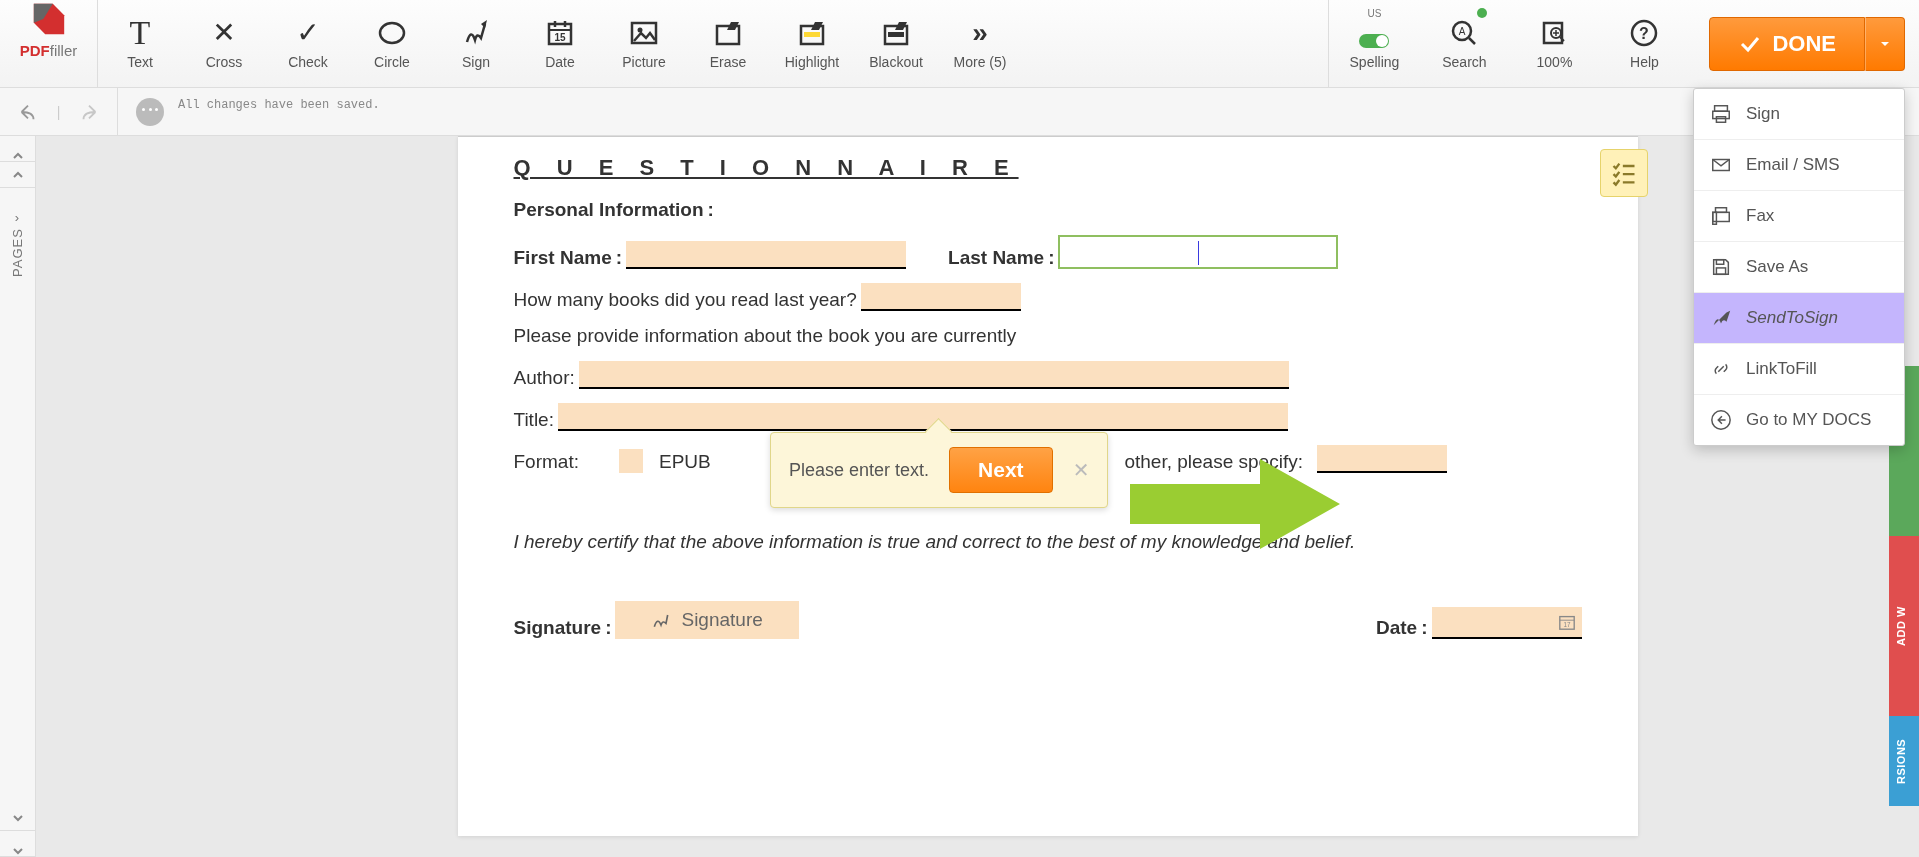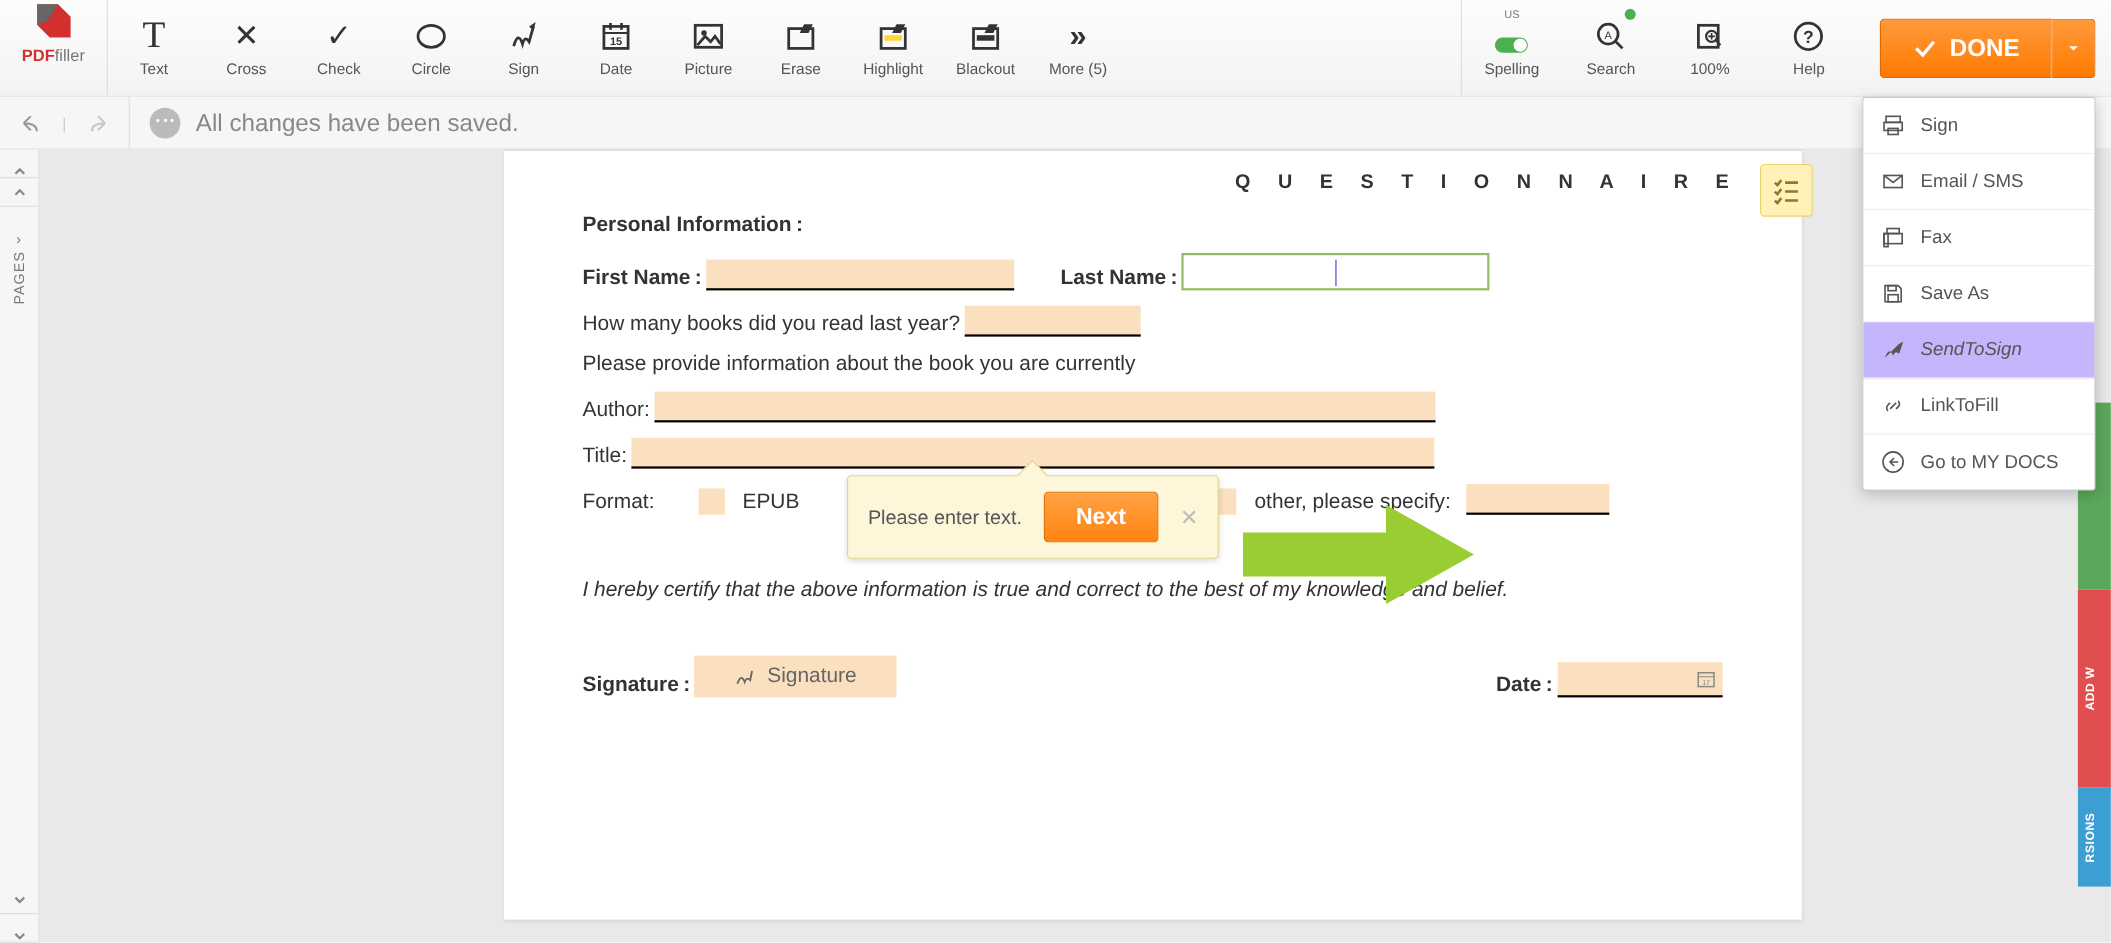--- a/index.html
+++ b/index.html
@@ -29,41 +29,41 @@
   .done-btn { display: flex; align-items: stretch; height: 54px; }
   .done-main { background: linear-gradient(#ff9a3c, #ff7a00); color: #fff; font-weight: bold; font-size: 22px; display: flex; align-items: center; gap: 10px; padding: 0 28px; border-radius: 4px 0 0 4px; border: 1px solid #e06800; cursor: pointer; }
   .done-main svg { width: 24px; height: 24px; }
   .done-drop { background: linear-gradient(#ff9a3c, #ff7a00); border: 1px solid #e06800; border-left: 1px solid rgba(255,255,255,0.3); width: 40px; display: flex; align-items: center; justify-content: center; border-radius: 0 4px 4px 0; cursor: pointer; }
   .done-drop svg { width: 12px; height: 12px; fill: #fff; }
 
   
   .statusbar { height: 48px; display: flex; align-items: center; border-bottom: 1px solid #ddd; background: #f6f6f6; }
   .navgroup { width: 118px; display: flex; align-items: center; justify-content: center; gap: 18px; border-right: 1px solid #ddd; height: 100%; }
   .navgroup svg { width: 22px; height: 22px; stroke: #999; fill: none; stroke-width: 2; }
-  .statusmsg { display: flex; align-items: center; gap: 14px; padding-left: 18px; color: #888; font-size: 22px; }
+  .statusmsg { display: flex; gap: 14px; padding-left: 18px; color: #888; font-size: 12px; font-family: Liberation Mono, monospace; }
   .statusmsg .bubble { width: 28px; height: 28px; background: #bbb; border-radius: 50%; position: relative; }
   .statusmsg .bubble::after { content: ''; position: absolute; bottom: -4px; left: 6px; width: 0; height: 0; border: 5px solid transparent; border-top-color: #bbb; }
   .statusmsg .bubble .dots { position: absolute; top: 10px; left: 6px; width: 16px; display: flex; justify-content: space-between; }
   .statusmsg .bubble .dots span { width: 3px; height: 3px; background: #fff; border-radius: 50%; }
 
   
   .main { position: relative; height: calc(100vh - 136px); background: #e9e9e9; display: flex; }
   .left-rail { width: 36px; background: #f6f6f6; border-right: 1px solid #ddd; display: flex; flex-direction: column; align-items: center; }
   .left-rail .chev { height: 26px; display: flex; align-items: center; justify-content: center; width: 100%; border-bottom: 1px solid #ddd; cursor: pointer; }
   .left-rail .chev.double svg:first-child { margin-bottom: -14px; }
   .left-rail .chev svg { width: 12px; height: 12px; stroke: #888; fill: none; stroke-width: 2; }
   .left-rail .pages-label { transform: rotate(-90deg); color: #777; font-size: 13px; letter-spacing: 1px; margin-top: 50px; margin-bottom: 50px; white-space: nowrap; }
   .left-rail .pages-label .chevr { display: inline-block; transform: rotate(90deg); margin-left: 4px; }
   .left-rail .bottom-chev { margin-top: auto; }
 
   .canvas-wrap { flex: 1; position: relative; overflow: hidden; padding: 0 0 0 140px; }
   .page { background: #fff; width: 1180px; min-height: 700px; padding: 18px 56px 40px 56px; position: relative; box-shadow: 0 1px 4px rgba(0,0,0,0.1); border-top:1px solid #ccc; margin-left:auto; margin-right:auto;}
 
-  .page h1 { text-align: right; font-size: 18px; letter-spacing: 10px; font-weight: bold; margin-bottom: 18px; }
-  .page .line { font-size: 19px; margin: 14px 16px; display: flex; align-items: flex-end; flex-wrap: wrap; gap: 4px; }
+  .page h1 { text-align: left; font-size: 22px; letter-spacing: 10px; text-decoration: underline; font-weight: bold; margin-bottom: 18px; }
+  .page .line { font-size: 19px; margin: 14px 0; display: flex; align-items: flex-end; flex-wrap: wrap; gap: 4px; }
   .page .bold { font-weight: bold; }
   .page .italic { font-style: italic; }
   .fillable { display: inline-block; background: #fbe0c0; border-bottom: 2px solid #000; height: 28px; vertical-align: bottom; }
   .checkbox-fill { display: inline-block; width: 24px; height: 24px; background: #fbe0c0; vertical-align: middle; margin-right: 2px; }
 
   .active-field { display: inline-block; width: 280px; height: 34px; border: 2px solid #8fbf60; background: #fff; position: relative; vertical-align: bottom; }
   .active-field .cursor { position: absolute; left: 138px; top: 4px; width: 1px; height: 24px; background: #3a3ae0; }
 
   
   .tooltip { position: absolute; background: #fdf6d9; border: 1px solid #e0d68a; border-radius: 4px; padding: 14px 18px; display: flex; align-items: center; gap: 20px; box-shadow: 0 2px 6px rgba(0,0,0,0.15); top: 296px; left: 770px; }

